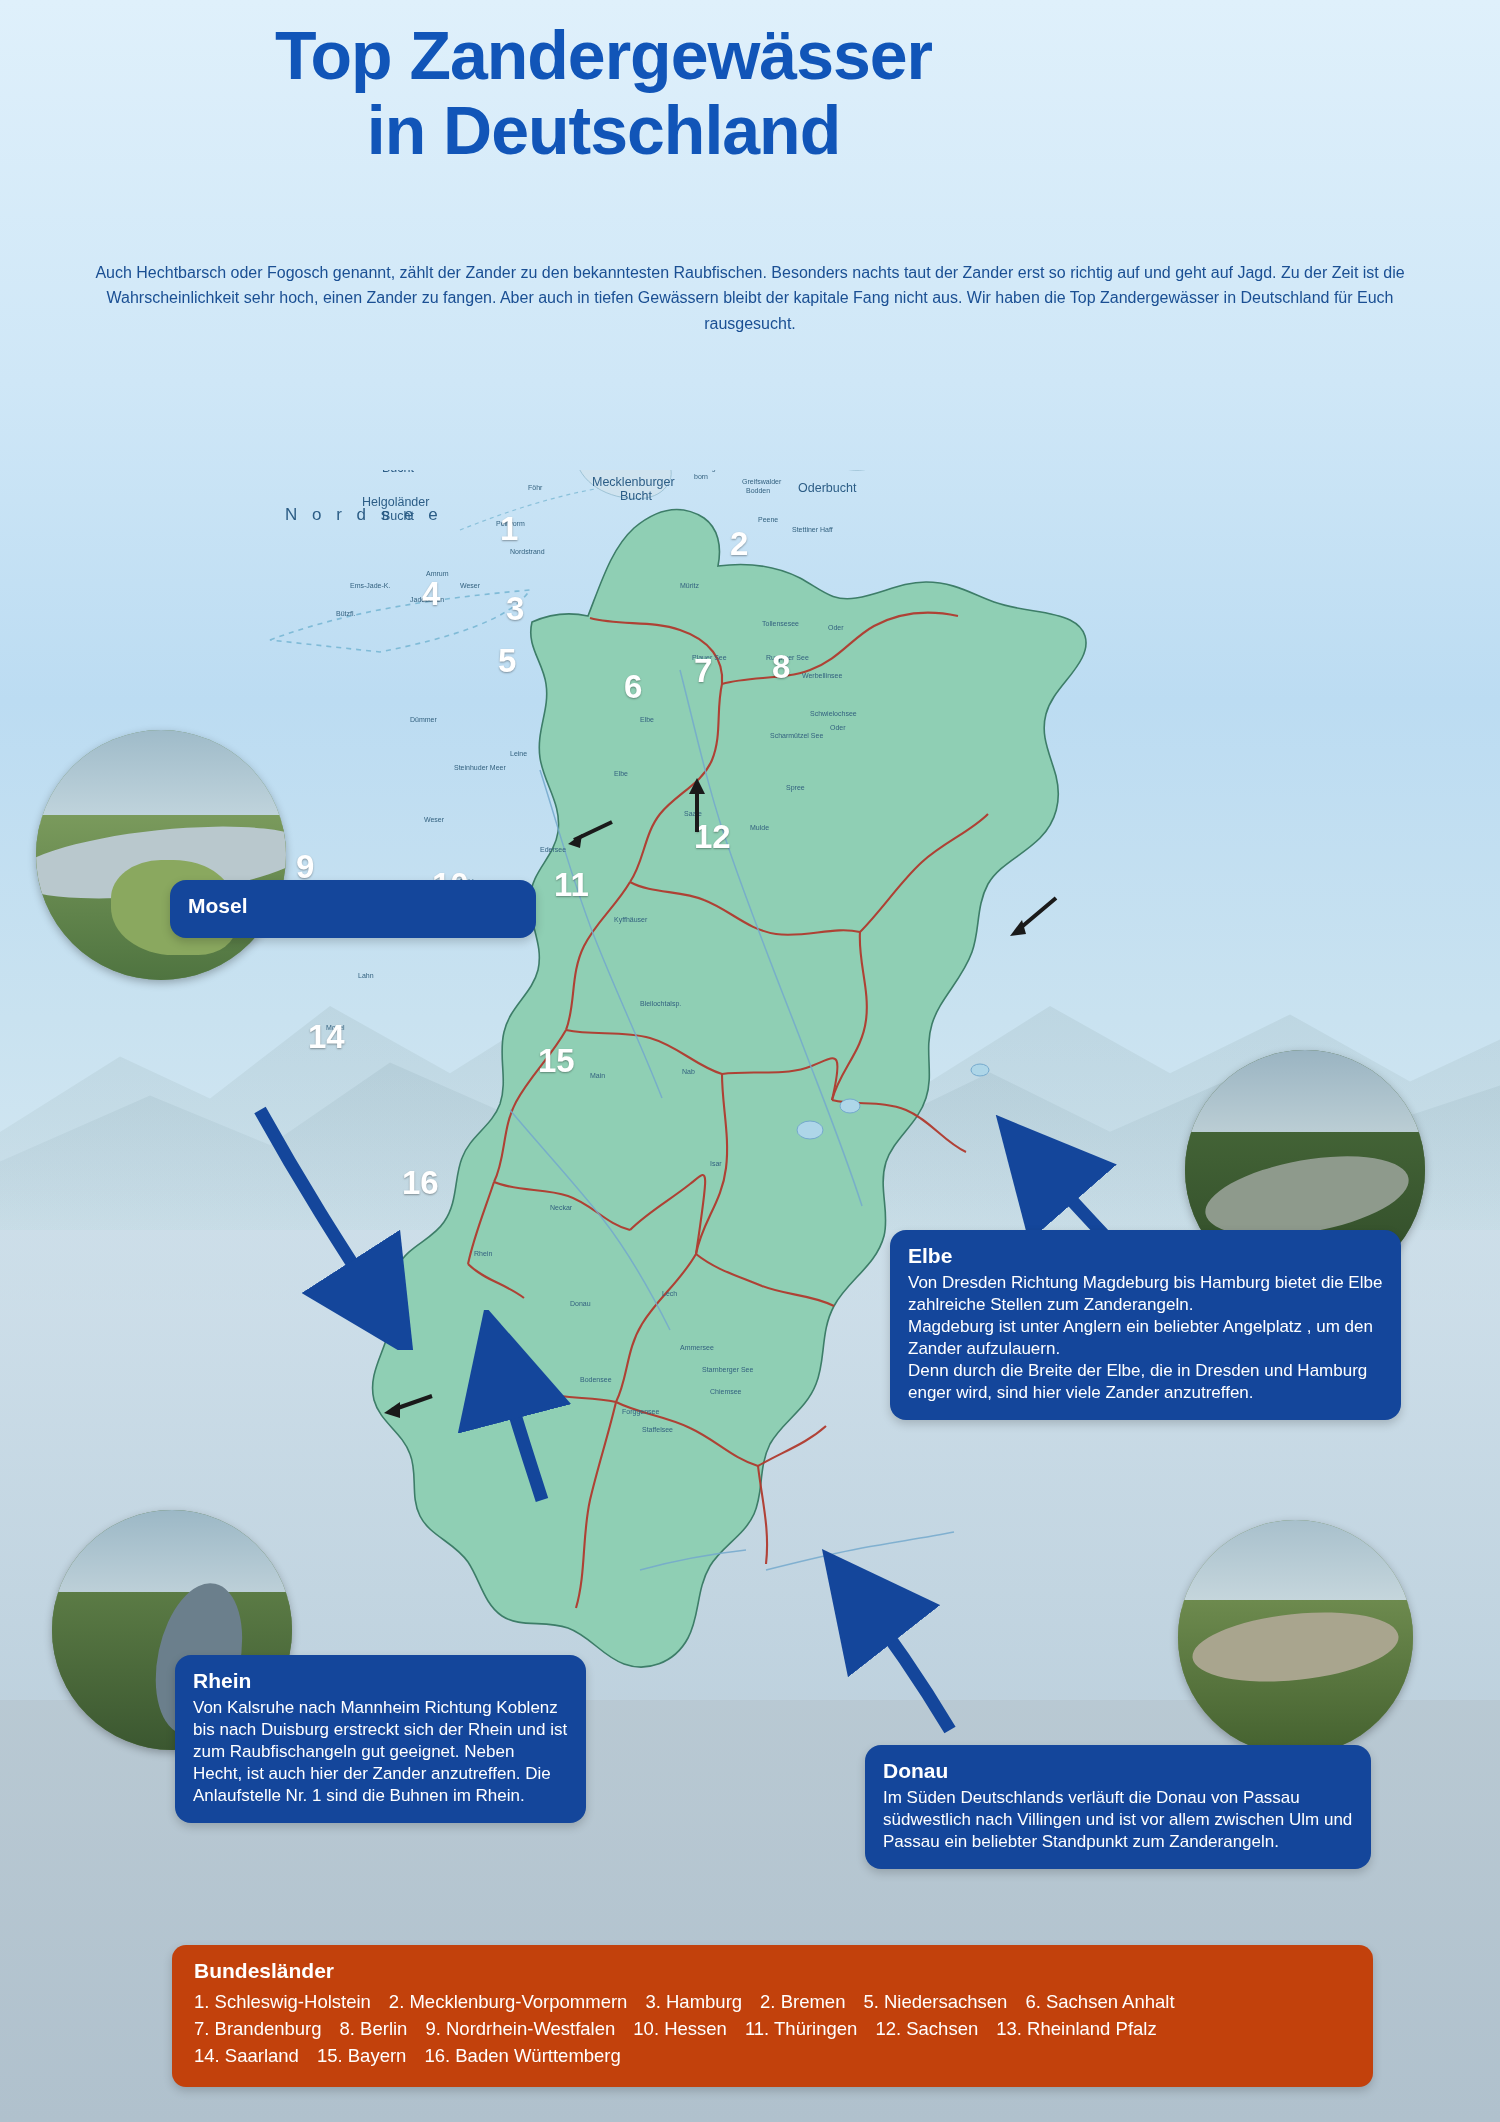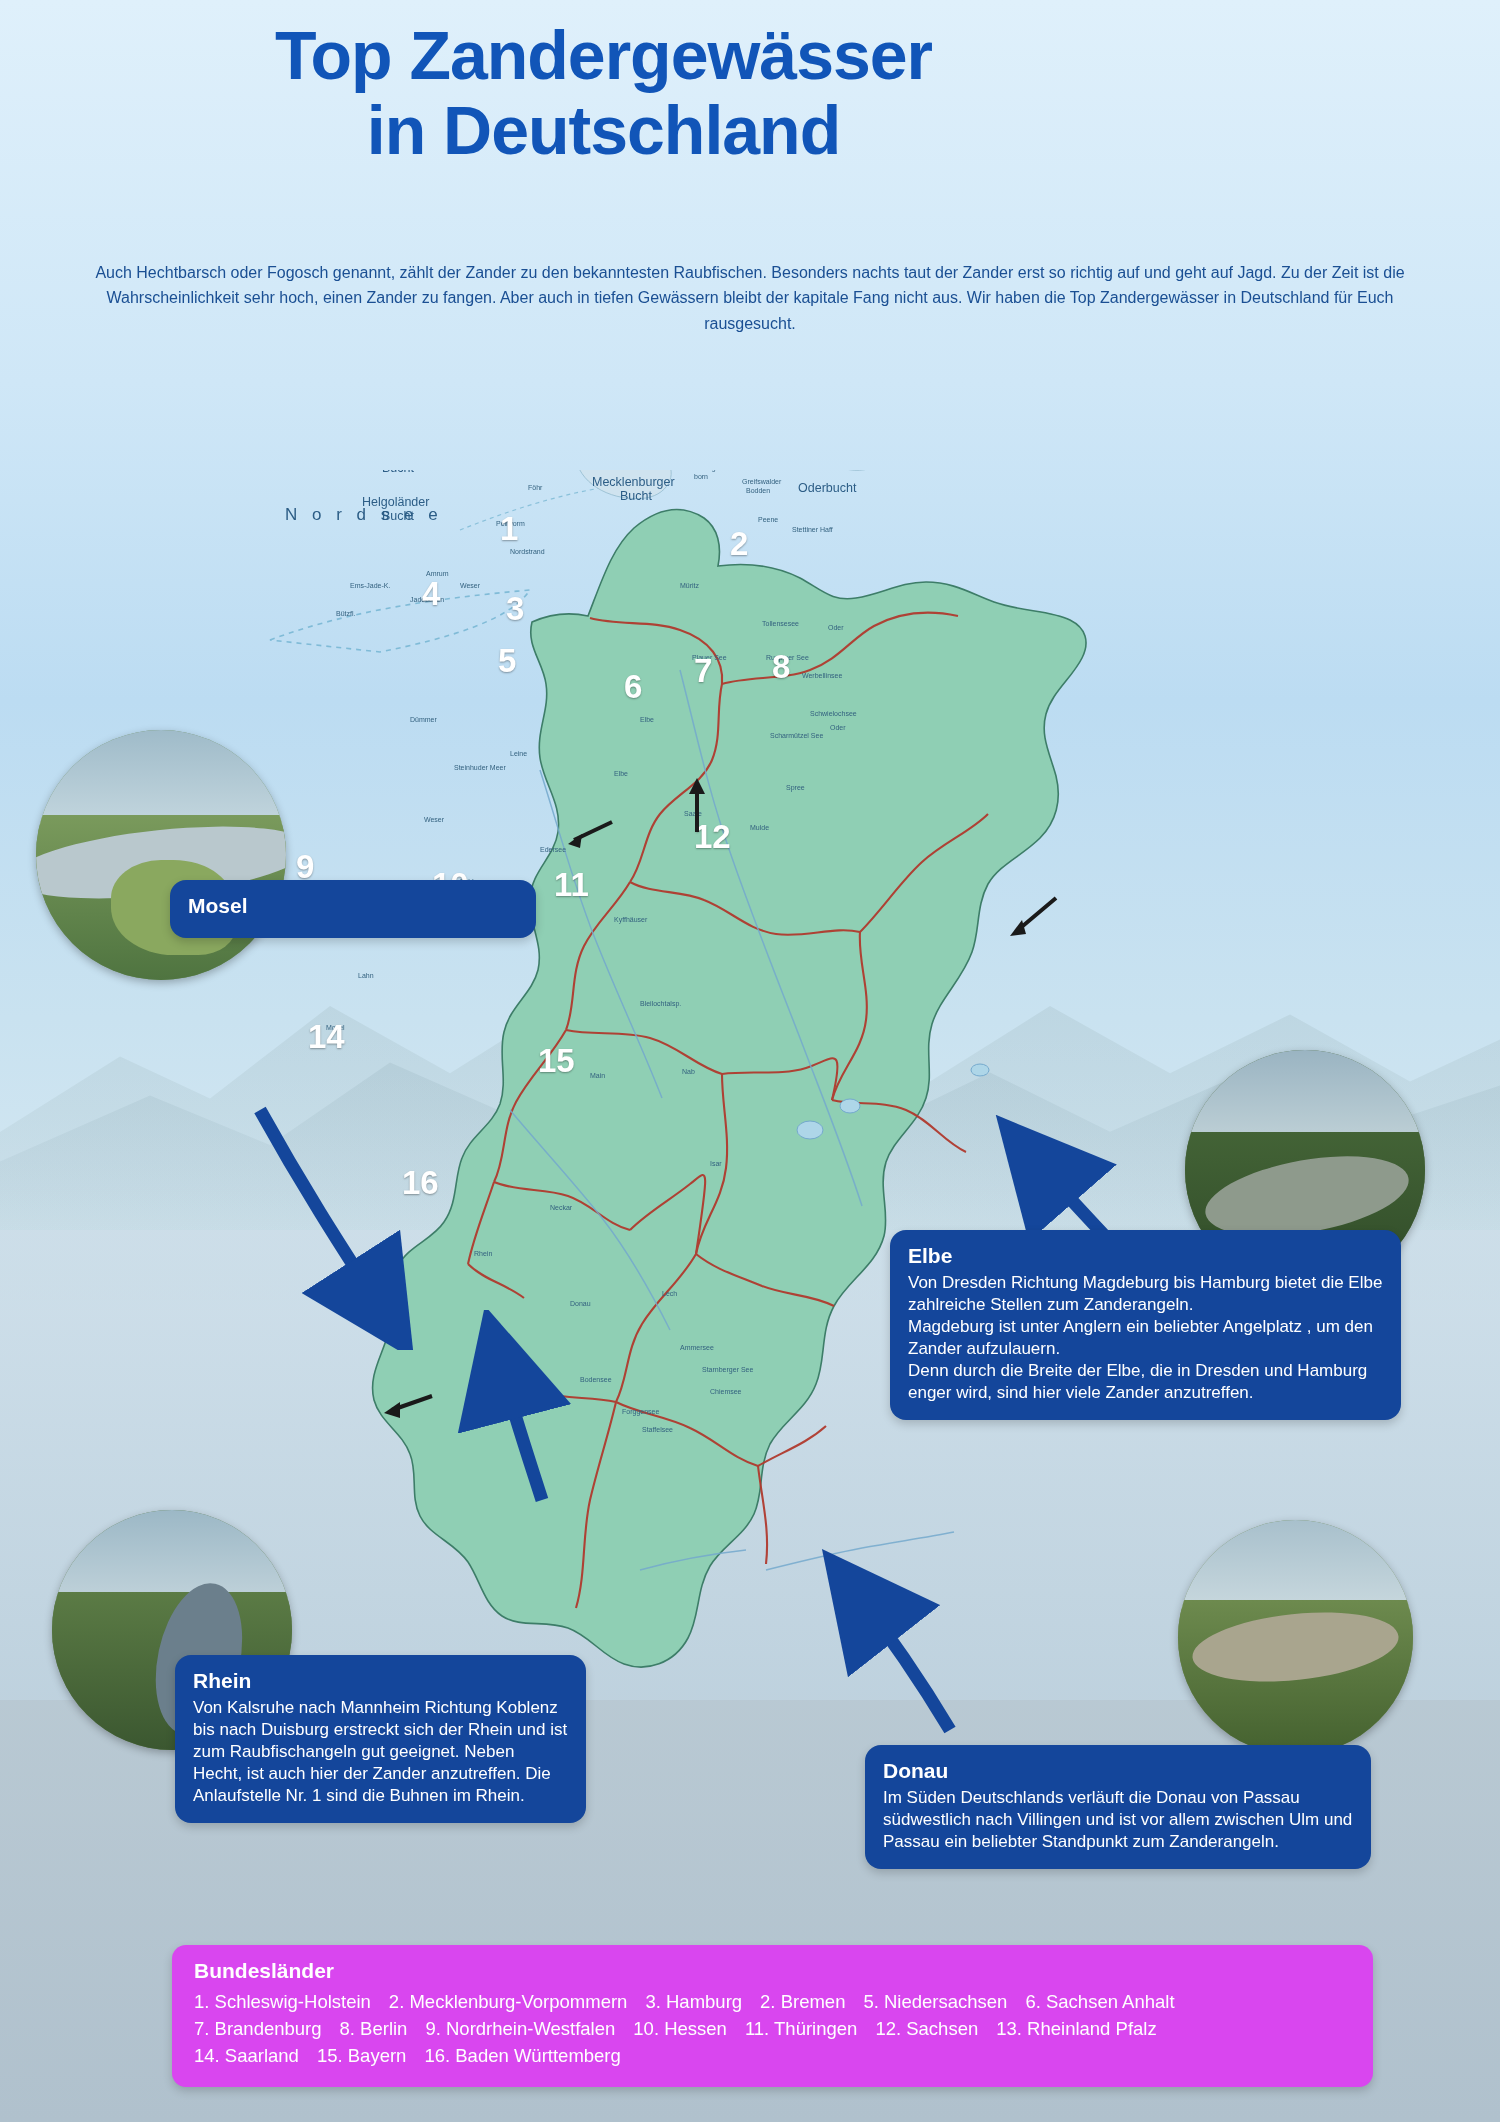--- a/index.html
+++ b/index.html
@@ -64,21 +64,21 @@
     position:absolute;border-radius:50%;overflow:hidden;
     box-shadow:0 3px 9px rgba(0,0,0,.28);
   }
   .photo .sky{position:absolute;left:0;top:0;width:100%;height:38%;}
   .photo .land{position:absolute;left:0;bottom:0;width:100%;height:66%;}
   .photo .river{position:absolute;}
 
   
   .legend{
     position:absolute;left:172px;top:1945px;width:1157px;
-    background:#d946ef;color:#fff;border-radius:14px;padding:14px 22px 18px 22px;
+    background:#c2410c;color:#fff;border-radius:14px;padding:14px 22px 18px 22px;
     box-shadow:0 4px 10px rgba(0,0,0,.18);
   }
   .legend h3{margin:0 0 6px 0;font-size:21px;}
   .legend .row{font-size:18.5px;line-height:1.45;}
   .legend .row span{white-space:nowrap;margin-right:18px;}
   .arrow{position:absolute;}
 </style>
 </head>
 <body>
 

